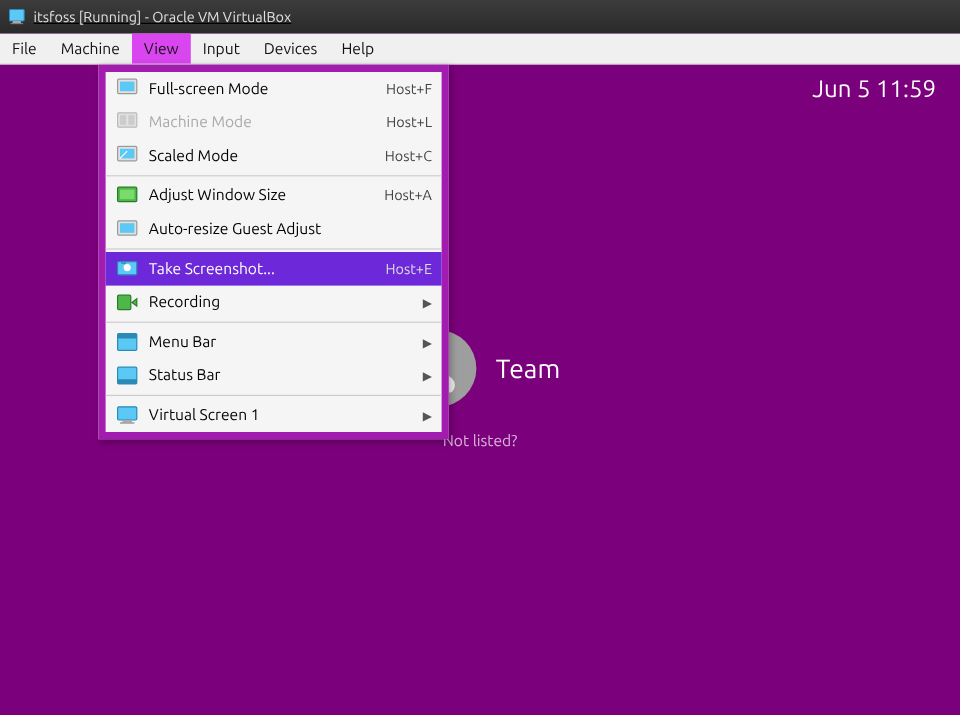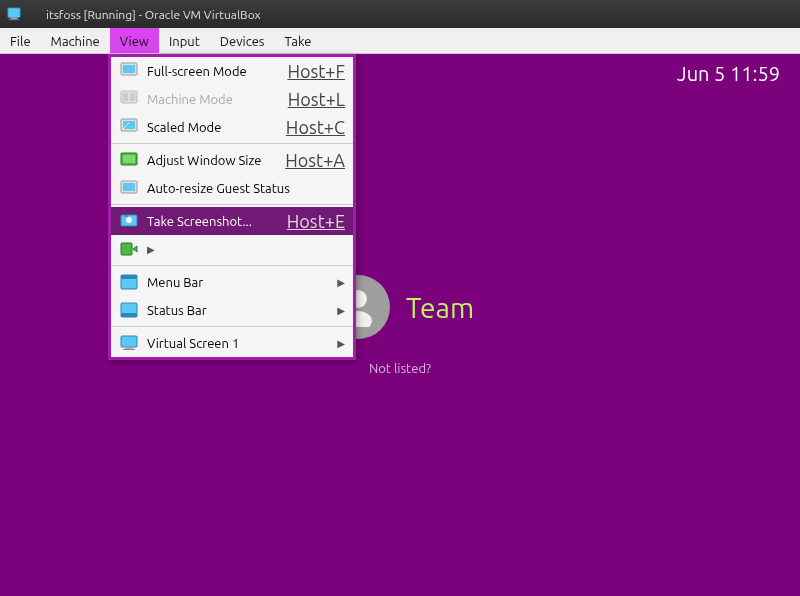--- a/index.html
+++ b/index.html
@@ -13,21 +13,22 @@
       position: relative;
     }
 
     
     #title-bar {
       height: 28px;
       background: linear-gradient(to bottom, #3c3c3c, #2a2a2a);
       display: flex;
       align-items: center;
       padding: 11px 6px;
-      gap: 24px;
+      gap: 6px;
+      text-decoration: underline;
     }
     #title-bar-icon {
       width: 16px;
       height: 16px;
       display: flex;
       align-items: center;
       justify-content: center;
     }
     #title-bar-icon svg { width: 14px; height: 14px; }
     #title-bar-text {
@@ -54,59 +55,58 @@
       position: relative;
     }
     .menu-item.active {
       background: #d946ef;
     }
 
     
     #dropdown {
       position: absolute;
       top: 54px;
-      left: 108px;
-      width: 248px;
+      left: 82px;
+      width: 292px;
       background: #f5f5f5;
-      border: 3px solid #a21caf;
+      border: 6px solid #a21caf;
       box-shadow: 2px 2px 6px rgba(0,0,0,0.3);
       z-index: 1000;
     }
     .dd-item {
       display: flex;
       align-items: center;
       padding: 4px 8px;
       cursor: pointer;
       gap: 8px;
       min-height: 28px;
     }
     .dd-item.highlighted {
-      background: #701a75;
+      background: #6d28d9;
       color: white;
     }
     .dd-item.disabled {
       color: #aaa;
       cursor: default;
     }
     .dd-icon {
       width: 20px;
       height: 20px;
       flex-shrink: 0;
       display: flex;
       align-items: center;
       justify-content: center;
     }
     .dd-label {
       flex: 1;
       font-size: 13px;
     }
     .dd-shortcut {
-      font-size: 18px;
+      font-size: 12px;
       color: #444;
-      text-decoration: underline;
     }
     .dd-item.highlighted .dd-shortcut { color: #ddd; }
     .dd-arrow {
       font-size: 10px;
       color: #555;
     }
     .dd-separator {
       height: 1px;
       background: #ccc;
       margin: 2px 0;
@@ -150,22 +150,22 @@
     #avatar-circle {
       width: 64px;
       height: 64px;
       border-radius: 50%;
       background: #9e9e9e;
       display: flex;
       align-items: center;
       justify-content: center;
     }
     #user-name {
-      color: #bef264;
-      font-size: 28px;
+      color: #ffffff;
+      font-size: 22px;
     }
     #not-listed {
       color: rgba(255,255,255,0.7);
       font-size: 13px;
       cursor: pointer;
       margin-top: 14px;
     }
 
     
     .person-svg { width: 36px; height: 40px; }
@@ -183,21 +183,21 @@
   </div>
   <span id="title-bar-text">itsfoss [Running] - Oracle VM VirtualBox</span>
 </div>
 
 <div id="menu-bar">
   <div class="menu-item">File</div>
   <div class="menu-item">Machine</div>
   <div class="menu-item active">View</div>
   <div class="menu-item">Input</div>
   <div class="menu-item">Devices</div>
-  <div class="menu-item">Take</div>
+  <div class="menu-item">Help</div>
 </div>
 
 <div id="vm-desktop">
   <div id="clock">Jun 5  11:59</div>
   <div id="login-widget">
     <div id="user-row">
       <div id="avatar-circle">
         <svg class="person-svg" viewBox="0 0 36 40" xmlns="http://www.w3.org/2000/svg">
           <circle cx="18" cy="12" r="9" fill="#f0f0f0"></circle>
           <ellipse cx="18" cy="34" rx="14" ry="10" fill="#f0f0f0"></ellipse>
@@ -259,21 +259,21 @@
     <span class="dd-shortcut">Host+A</span>
   </div>
 
   <div class="dd-item">
     <div class="dd-icon">
       <svg width="18" height="18" viewBox="0 0 18 18">
           <rect x="1" y="2" width="16" height="12" rx="1" fill="#e0e0e0" stroke="#999" stroke-width="1"></rect>
           <rect x="3" y="4" width="12" height="8" fill="#5bc8f5"></rect>
         </svg>
     </div>
-    <span class="dd-label">Auto-resize Guest Status</span>
+    <span class="dd-label">Auto-resize Guest Adjust</span>
     <span class="dd-shortcut"></span>
   </div>
 
   <div class="dd-separator"></div>
 
   <div class="dd-item highlighted">
     <div class="dd-icon">
       <svg width="18" height="18" viewBox="0 0 18 18">
           <rect x="1" y="3" width="16" height="11" rx="1" fill="#5bc8f5" stroke="#2a8ab5" stroke-width="1"></rect>
           <circle cx="9" cy="8" r="3" fill="white"></circle>
@@ -284,20 +284,21 @@
     <span class="dd-shortcut">Host+E</span>
   </div>
 
   <div class="dd-item">
     <div class="dd-icon">
       <svg width="18" height="18" viewBox="0 0 18 18">
           <rect x="1" y="3" width="11" height="12" rx="1" fill="#4db848" stroke="#2a7a2a" stroke-width="1"></rect>
           <polygon points="13,9 17,6 17,12" fill="#4db848" stroke="#2a7a2a" stroke-width="1"></polygon>
         </svg>
     </div>
+    <span class="dd-label">Recording</span>
     <span class="dd-arrow">▶</span>
   </div>
 
   <div class="dd-separator"></div>
 
   <div class="dd-item">
     <div class="dd-icon">
       <svg width="18" height="18" viewBox="0 0 18 18">
           <rect x="1" y="2" width="16" height="14" rx="1" fill="#5bc8f5" stroke="#2a8ab5" stroke-width="1"></rect>
           <rect x="1" y="2" width="16" height="4" fill="#2a8ab5" rx="1"></rect>

